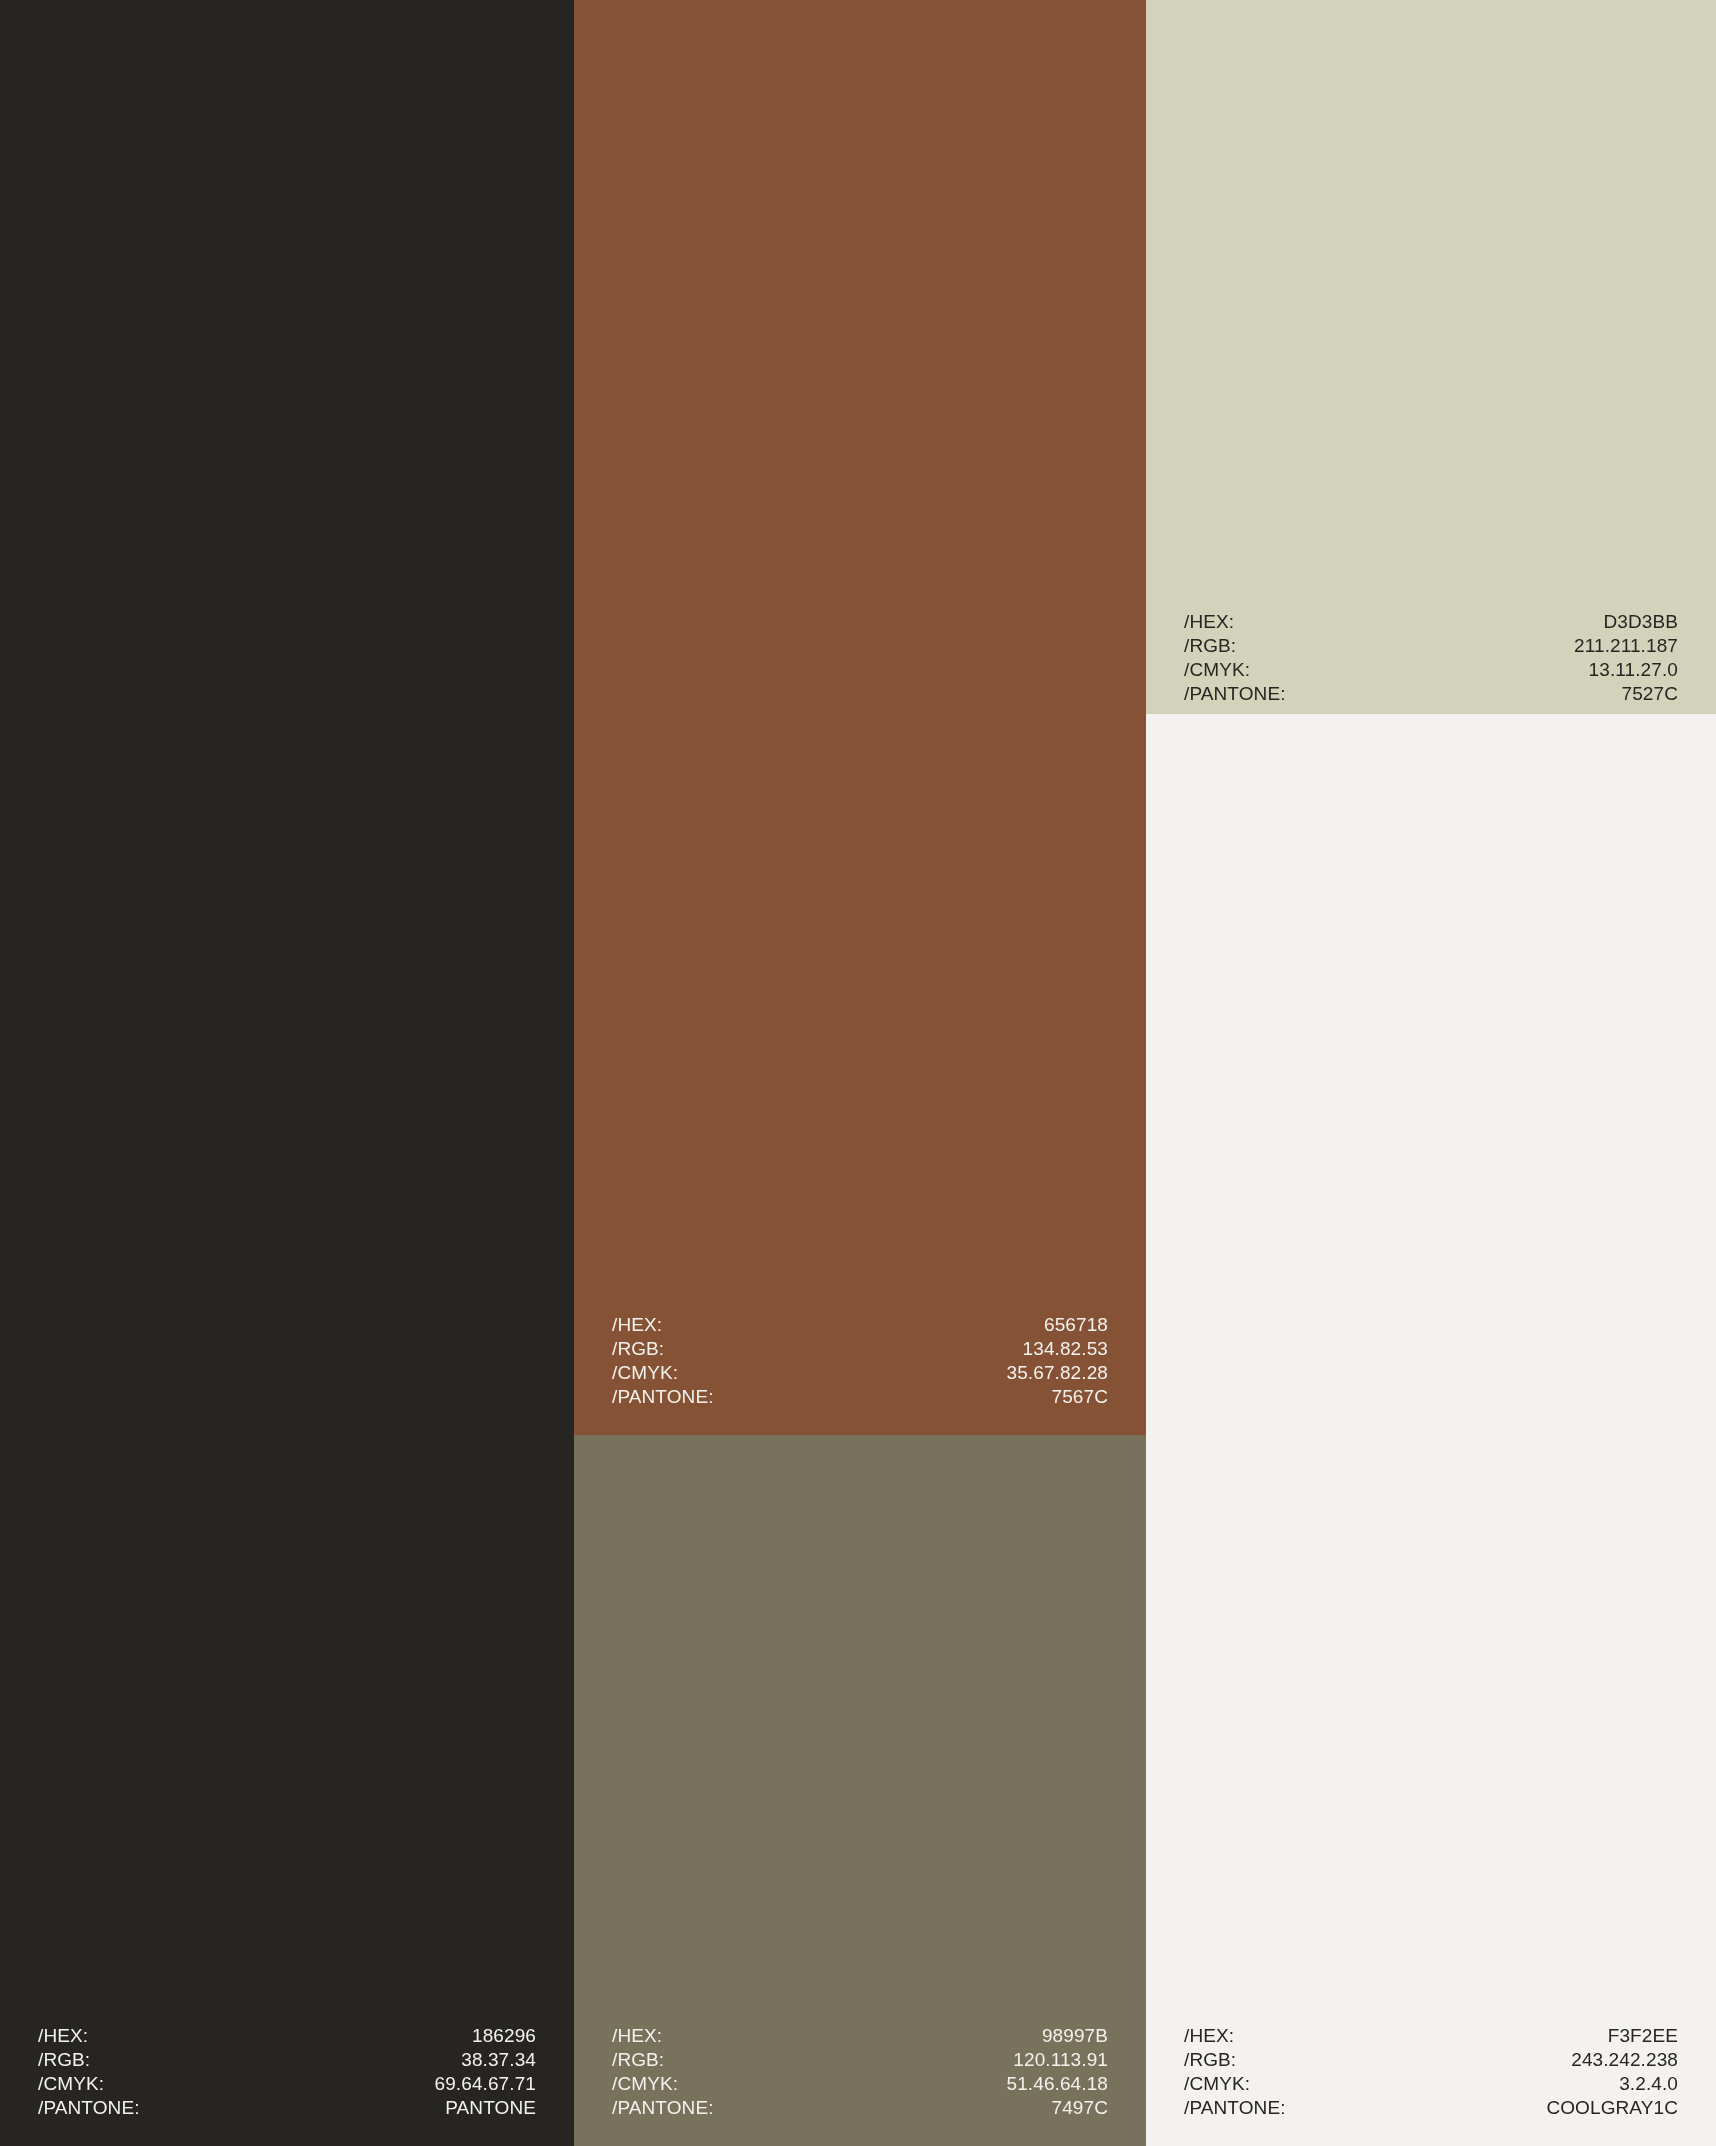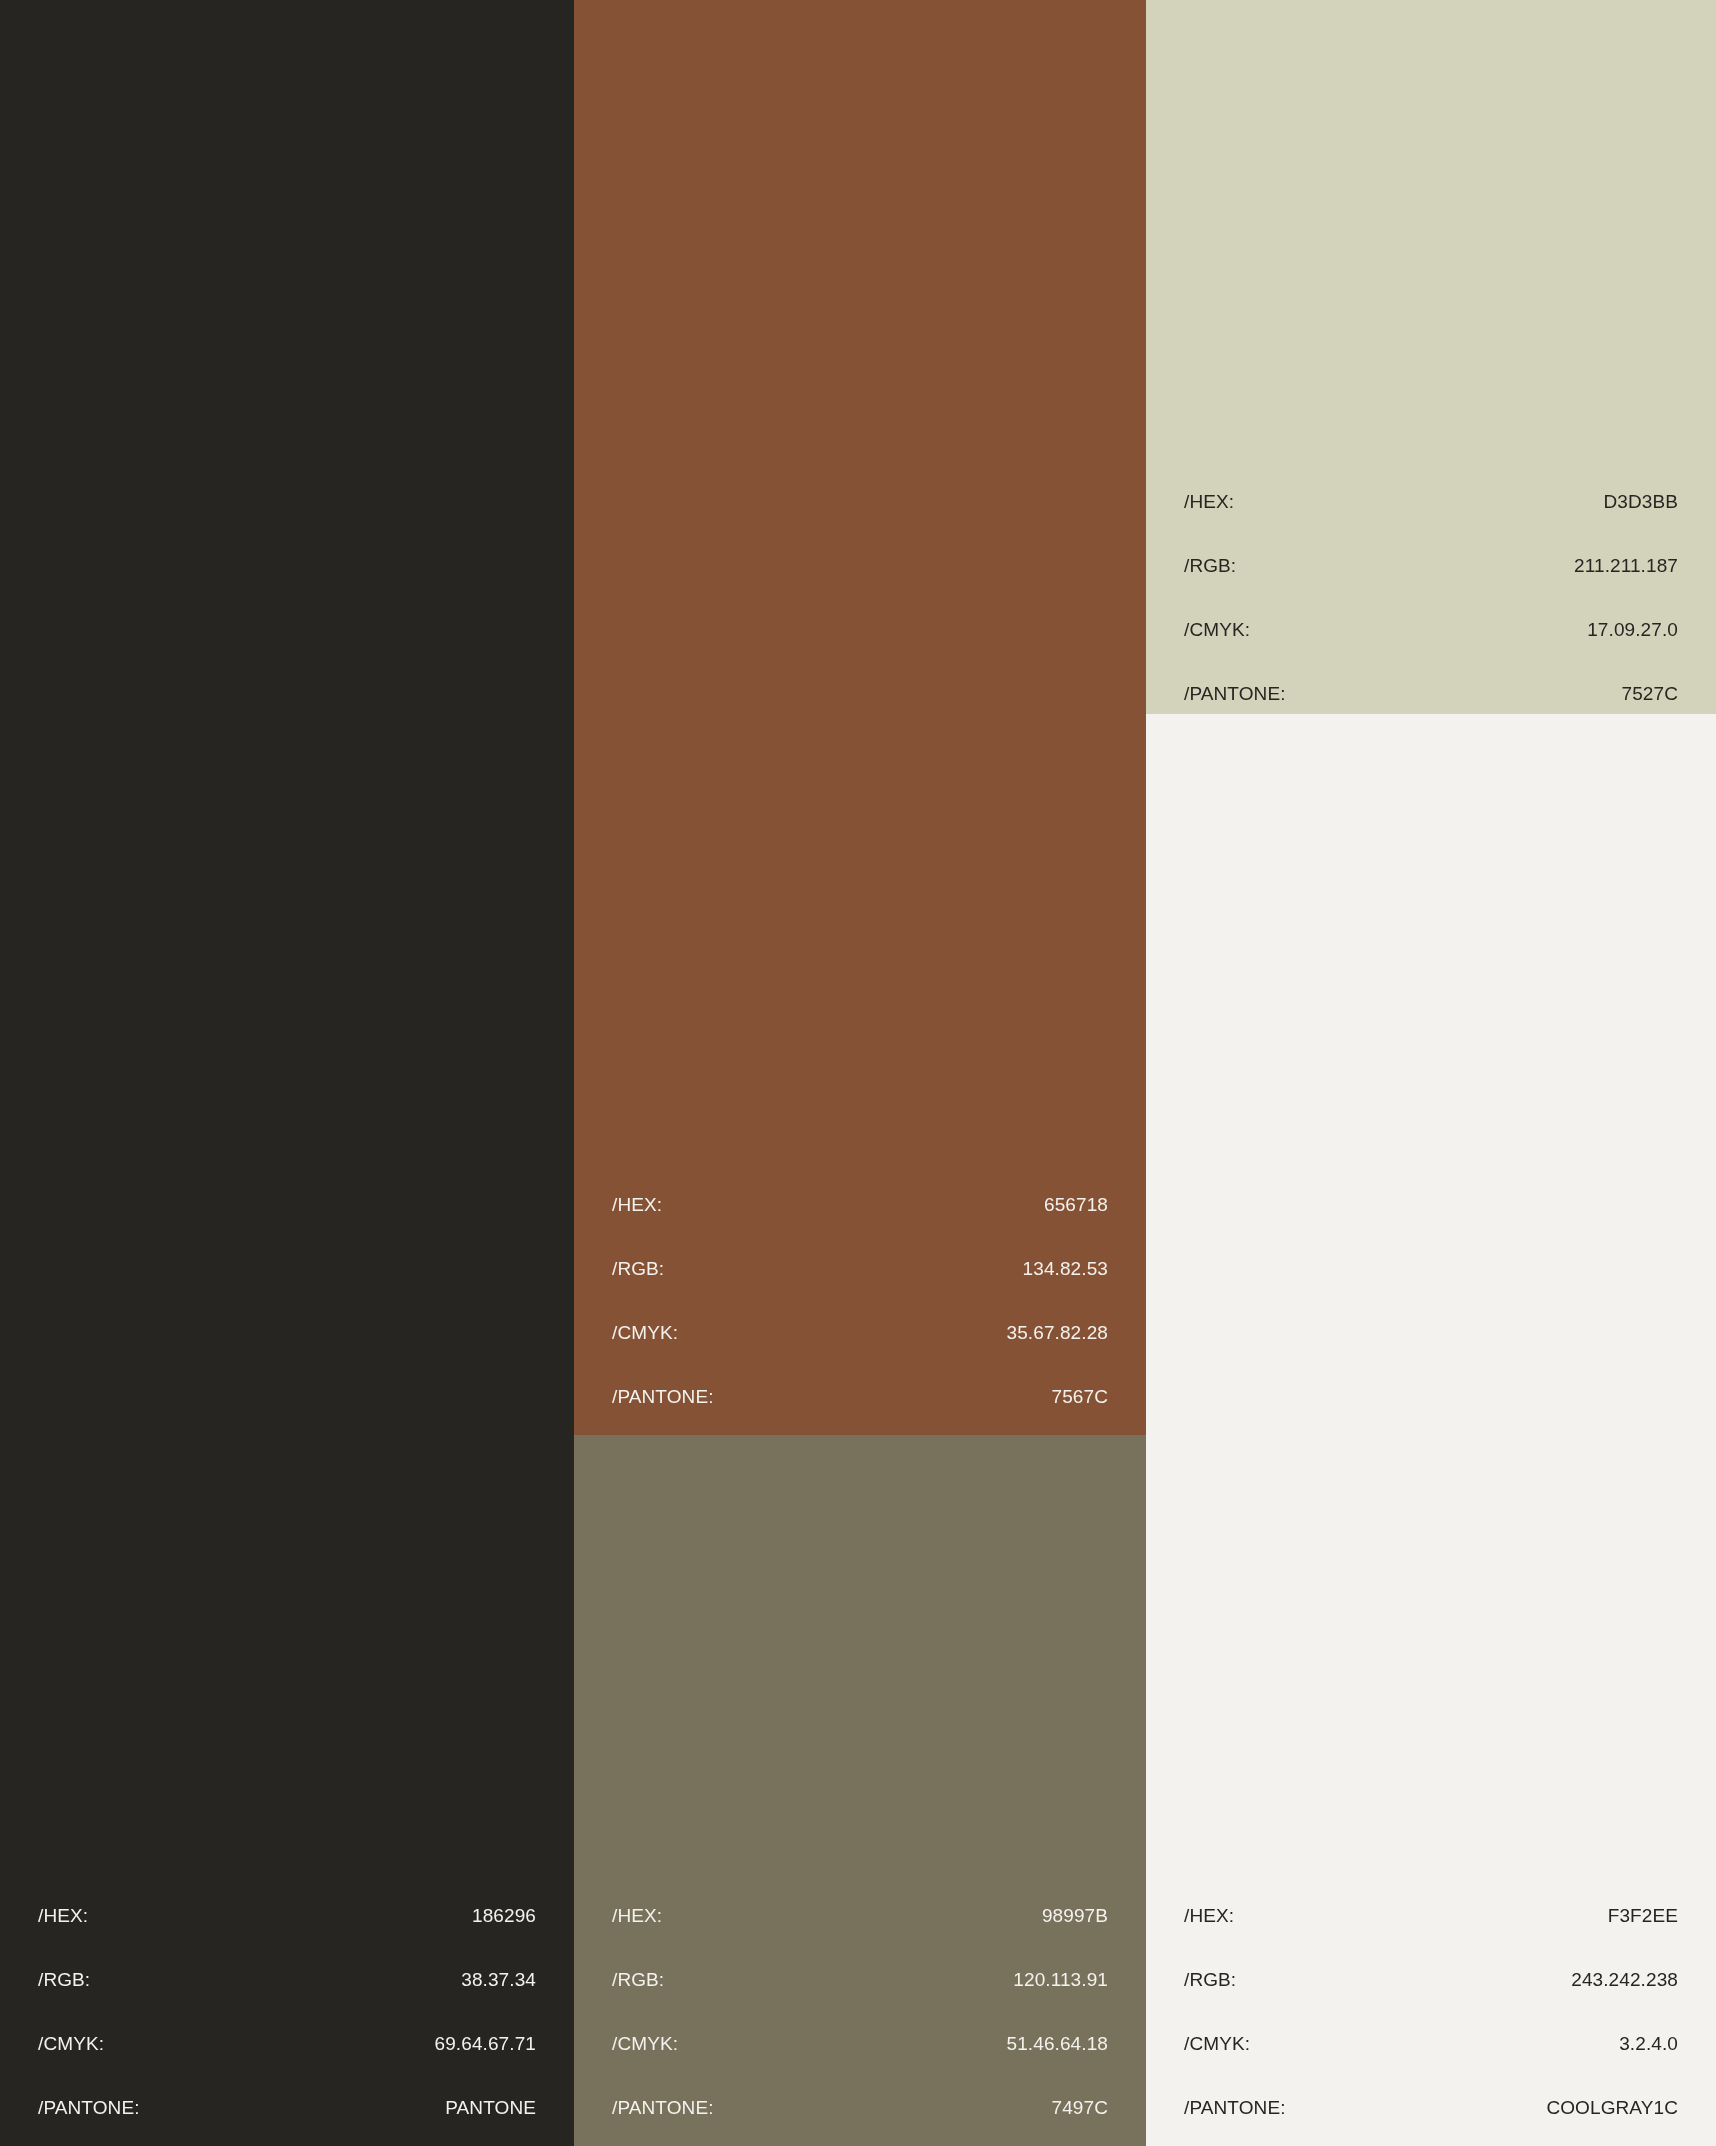--- a/index.html
+++ b/index.html
@@ -52,21 +52,21 @@
     font-size: 19px;
     line-height: 24px;
     letter-spacing: 0.1px;
   }
   .spec-row {
     display: flex;
     justify-content: space-between;
     align-items: baseline;
     white-space: nowrap;
   }
-  .spec-key { text-align: right; margin-top: 40px; }
+  .spec-key { text-align: right; }
   .spec-val { }
 
   
   .spec-bottom { bottom: 26px; }
   .spec-beige  { bottom: 8px; }
 
   .light-text { color: #F3F2EE; }
   .dark-text  { color: #262522; }
 </style>
 </head>
@@ -150,21 +150,21 @@
         <div class="spec-row">
           <span class="spec-key">/HEX:</span>
           <span class="spec-val">D3D3BB</span>
         </div>
         <div class="spec-row">
           <span class="spec-key">/RGB:</span>
           <span class="spec-val">211.211.187</span>
         </div>
         <div class="spec-row">
           <span class="spec-key">/CMYK:</span>
-          <span class="spec-val">17.09.27.0</span>
+          <span class="spec-val">13.11.27.0</span>
         </div>
         <div class="spec-row">
           <span class="spec-key">/PANTONE:</span>
           <span class="spec-val">7527C</span>
         </div>
       </div>
     </div>
 
     <div class="swatch sw-white" id="sw-white" style="background: rgb(243, 242, 238);">
       <div class="spec spec-bottom dark-text" style="color: rgb(38, 37, 34);">

